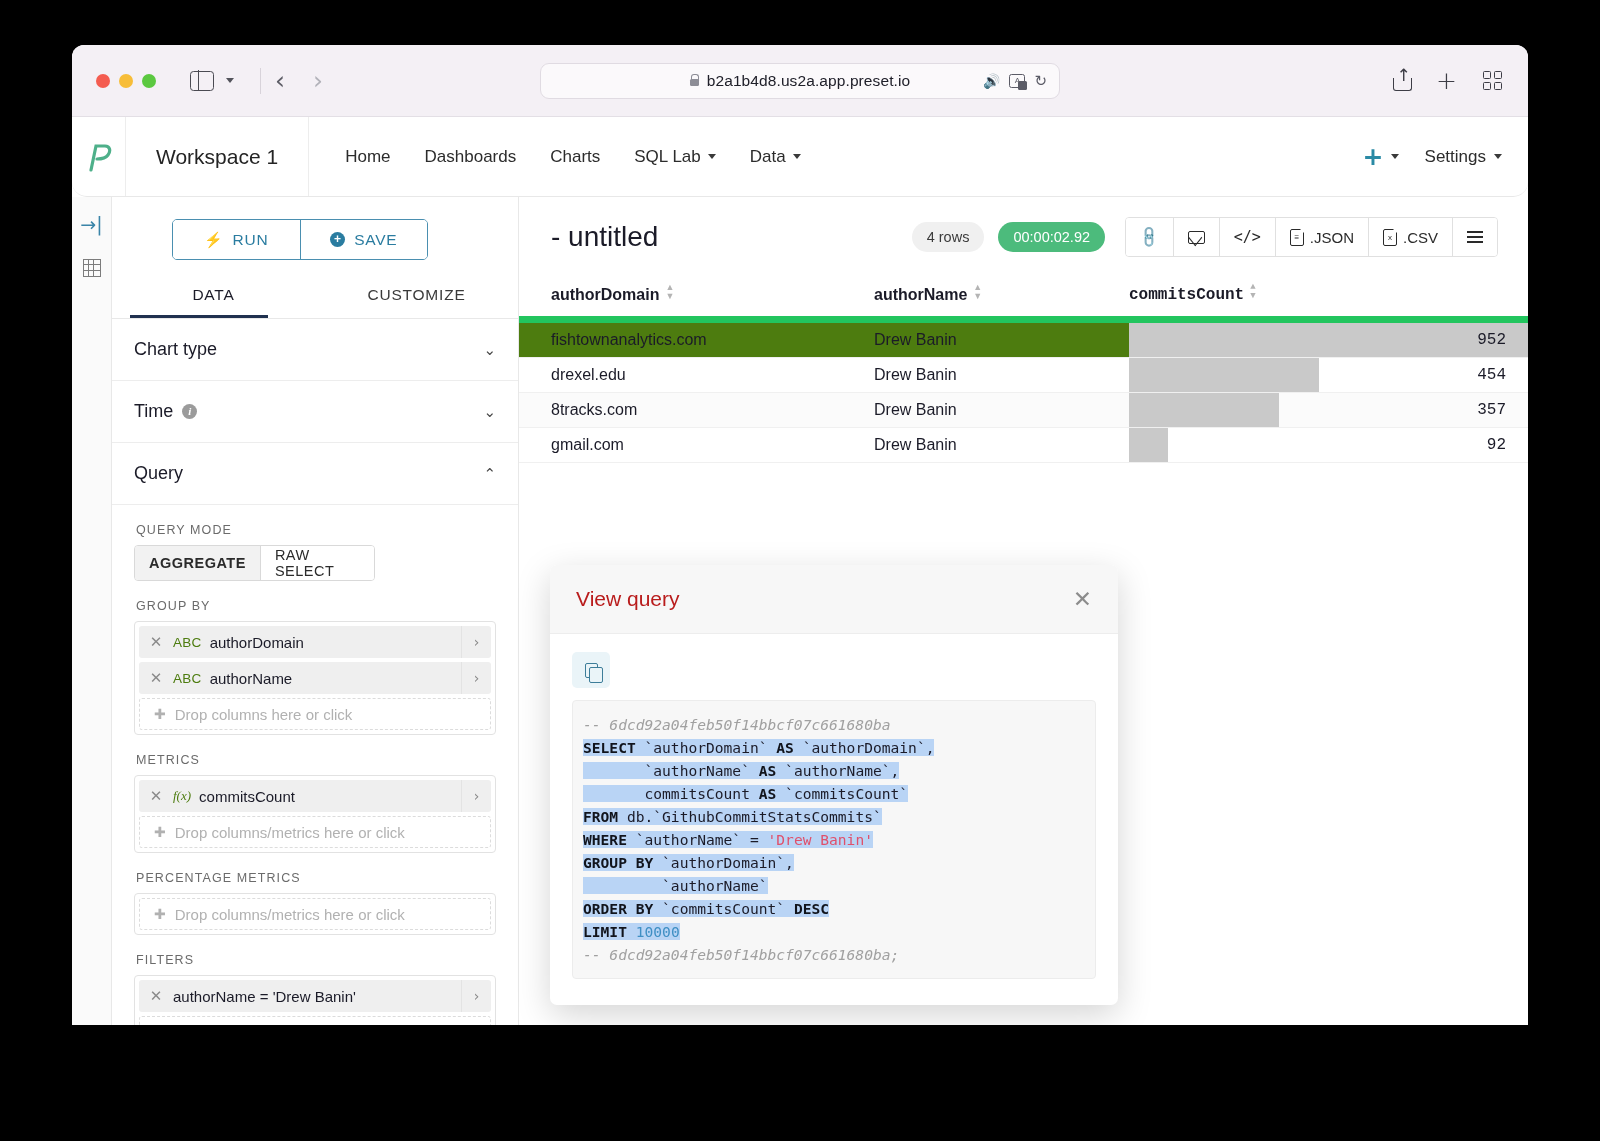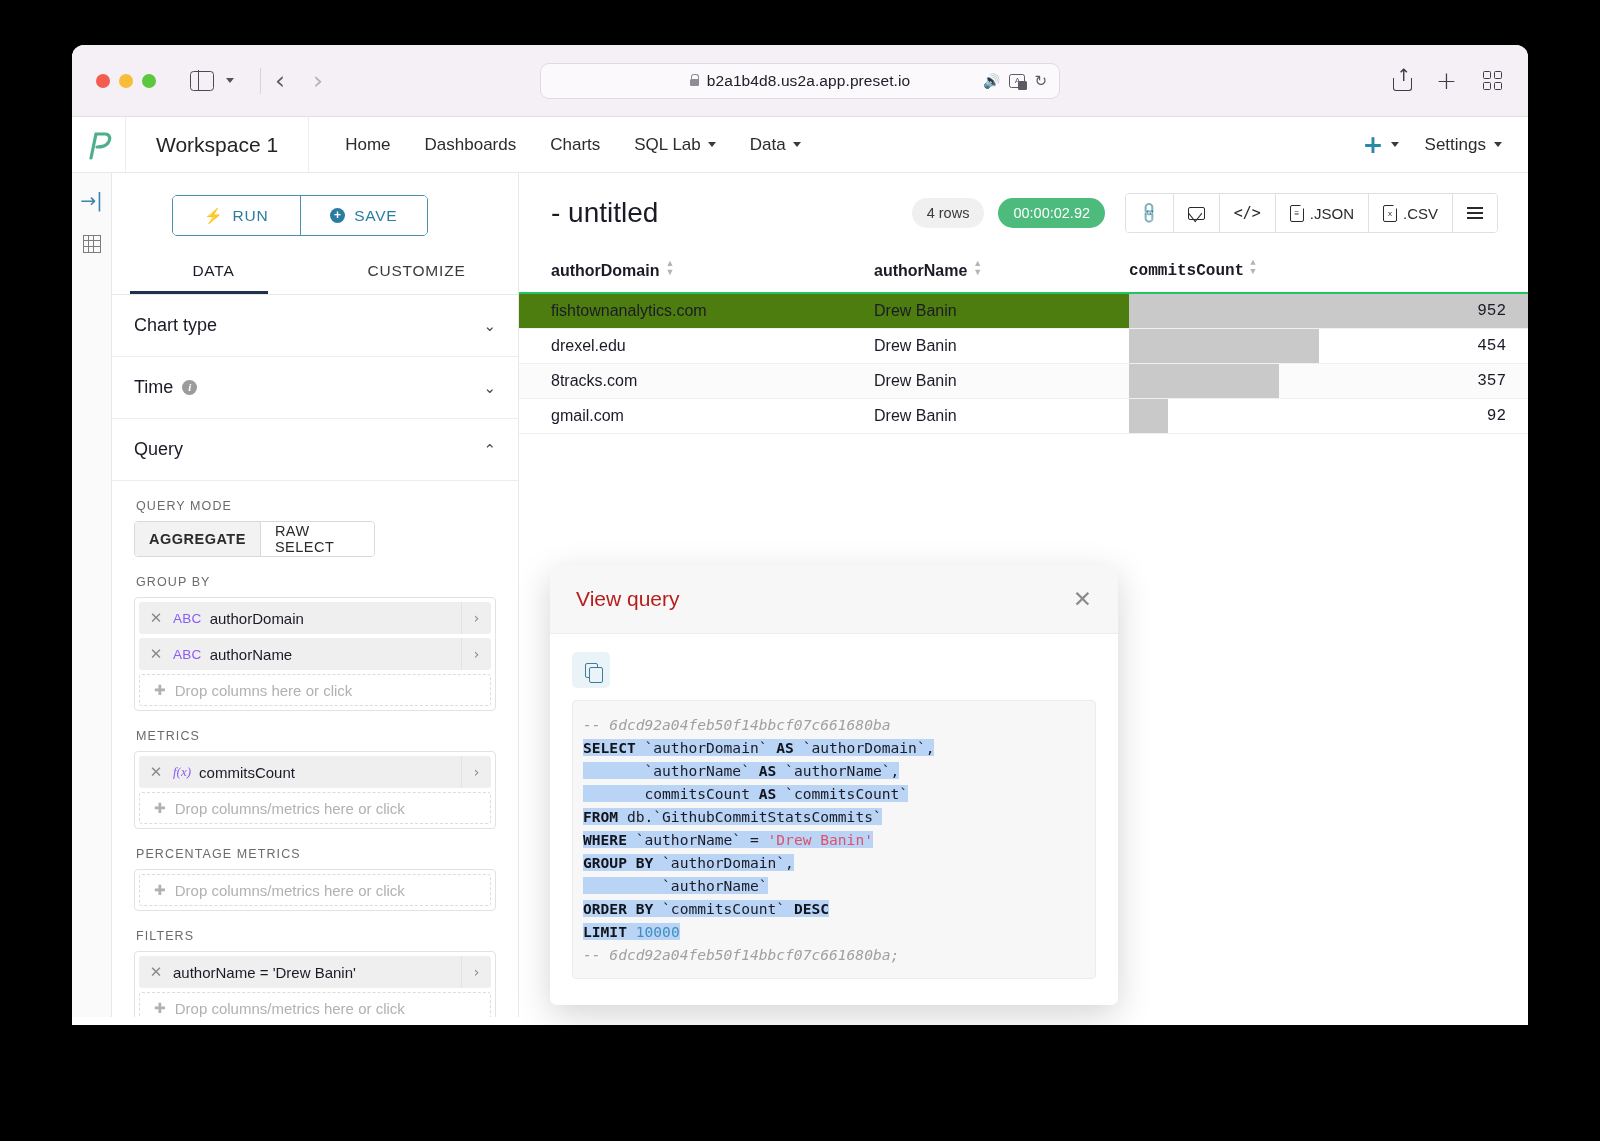--- a/index.html
+++ b/index.html
@@ -70,21 +70,21 @@
 
   .chrome-right { position: absolute; right: 26px; display: flex; align-items: center; gap: 26px; }
   .ic-share { width: 17px; height: 21px; position: relative; }
   .ic-share::before { content: ""; position: absolute; left: 0; bottom: 0; width: 17px; height: 12px; border: 1.7px solid #3d3d46; border-top: none; border-radius: 0 0 3px 3px; }
   .ic-share::after { content: "↑"; position: absolute; left: 3.5px; top: -5px; font-size: 17px; color: #3d3d46; font-family: "DejaVu Sans", sans-serif; }
   .ic-plus { font-size: 25px; color: #3d3d46; line-height: 1; font-weight: 300; font-family: "DejaVu Sans", sans-serif; }
   .ic-grid { display: grid; grid-template-columns: 8px 8px; grid-template-rows: 8px 8px; gap: 3px; }
   .ic-grid i { border: 1.6px solid #3d3d46; border-radius: 1.5px; display: block; }
 
   
-  .appnav { height: 56px; display: flex; align-items: stretch; border-bottom: 1px solid #e8e8e8; background: #fff; position: relative; }
+  .appnav { height: 80px; display: flex; align-items: stretch; border-bottom: 1px solid #e8e8e8; background: #fff; position: relative; border-radius: 15px; }
   .logo-cell { width: 54px; display: flex; align-items: center; justify-content: center; border-right: 1px solid #ededed; }
   .workspace { display: flex; align-items: center; padding: 0 30px; border-right: 1px solid #ededed; font-size: 21px; color: #242424; }
   .navlinks { display: flex; align-items: center; gap: 34px; padding-left: 36px; }
   .navlink { font-size: 17px; color: #2c2c2c; display: flex; align-items: center; gap: 7px; cursor: pointer; }
   .caret-dn { width: 0; height: 0; border-left: 4px solid transparent; border-right: 4px solid transparent; border-top: 5px solid #3a3a3a; }
   .nav-right { position: absolute; right: 26px; top: 0; bottom: 0; display: flex; align-items: center; gap: 26px; }
   .plus-teal { color: #2a8aa5; font-size: 25px; font-weight: bold; line-height: 1; font-family: "DejaVu Sans", sans-serif; }
   .settings-txt { font-size: 17px; color: #2c2c2c; display: flex; align-items: center; gap: 8px; }
 
   
@@ -121,21 +121,21 @@
   .fld-label.sp { margin-top: 18px; }
 
   .seg { display: flex; width: 241px; height: 36px; border: 1px solid #d9d9d9; border-radius: 4px; overflow: hidden; }
   .seg-btn { display: flex; align-items: center; justify-content: center; font-size: 14.5px; letter-spacing: .5px; color: #2b2b2b; cursor: pointer; background: #fff; padding: 0 14px; }
   .seg-btn.on { background: #f2f2f2; font-weight: bold; }
   .seg-btn + .seg-btn { border-left: 1px solid #d9d9d9; }
 
   .dropzone { border: 1px solid #e2e2e2; border-radius: 4px; padding: 4px; background: #fff; }
   .chip { display: flex; align-items: center; background: #efefef; border-radius: 3px; height: 32px; margin-bottom: 4px; cursor: pointer; }
   .chip-x { width: 34px; text-align: center; color: #8a8a8a; font-size: 15px; }
-  .chip-type { font-size: 13px; color: #8b5cf6; font-style: italic; font-family: "Liberation Serif", serif; margin-right: 8px; }
+  .chip-type { font-size: 13px; color: #4d7c0f; font-style: italic; font-family: "Liberation Serif", serif; margin-right: 8px; }
   .chip-type.abc { font-style: normal; font-family: "Liberation Sans", sans-serif; font-size: 13.5px; letter-spacing: .3px; }
   .chip-label { font-size: 15px; color: #1b1b28; flex: 1; }
   .chip-chev { width: 30px; text-align: center; color: #8a8a8a; font-size: 14px; border-left: 1px solid #e3e3e3; height: 100%; line-height: 32px; font-family: "DejaVu Sans", sans-serif; }
   .dropline { display: flex; align-items: center; gap: 9px; height: 32px; border: 1px dashed #dcdcdc; border-radius: 3px; padding-left: 14px; color: #b1b1b1; font-size: 15px; }
   .dropline .pl { font-size: 14px; }
 
   
   .results { flex: 1; background: #fff; position: relative; overflow: hidden; }
   .res-head { display: flex; align-items: center; padding: 20px 30px 0 32px; }
   .res-title { font-size: 28px; color: #1b1b28; font-weight: 400; }
@@ -148,21 +148,21 @@
   .ic-link { font-size: 15px; color: #2a2a2a; display: inline-block; transform: rotate(-45deg); }
   .ic-mail { width: 17px; height: 13px; border: 1.5px solid #2a2a2a; border-radius: 2px; position: relative; }
   .ic-mail::after { content: ""; position: absolute; left: 1px; top: 0px; width: 9.5px; height: 9.5px; border-right: 1.5px solid #2a2a2a; border-bottom: 1.5px solid #2a2a2a; transform: rotate(45deg) skew(6deg,6deg); transform-origin: center; }
   .ic-code { font-size: 15px; color: #2a2a2a; font-family: "DejaVu Sans Mono", monospace; }
   .ic-file { width: 14px; height: 17px; border: 1.4px solid #2a2a2a; border-radius: 2px; position: relative; font-size: 8px; color: #2a2a2a; text-align: center; line-height: 16px; }
   .ic-file::before { content: ""; position: absolute; right: -1.4px; top: -1.4px; border-left: 5px solid transparent; border-top: 5px solid #fff; }
   .ic-ham { display: flex; flex-direction: column; gap: 3px; }
   .ic-ham i { width: 16px; height: 1.7px; background: #2a2a2a; display: block; }
 
   table.res { width: 100%; border-collapse: collapse; margin-top: 18px; table-layout: fixed; }
-  table.res th { text-align: left; font-size: 16px; color: #1b1b28; padding: 8px 0 12px 0; font-weight: bold; border-bottom: 2px solid #22c55e; }
+  table.res th { text-align: left; font-size: 16px; color: #1b1b28; padding: 8px 0 12px 0; font-weight: bold; border-bottom: 7px solid #22c55e; }
   table.res th .sortic { display: inline-block; margin-left: 6px; color: #b4b4b4; font-size: 9px; line-height: 9px; vertical-align: 1px; }
   table.res td { font-size: 16px; color: #1b1b28; height: 34px; border-bottom: 1px solid #f0f0f0; }
   .col-dom { width: 355px; padding-left: 32px !important; }
   .col-name { width: 255px; margin-left: 19px; }
   .col-cnt { text-align: right; padding-right: 22px !important; position: relative; font-family: Liberation Mono, monospace; }
   tr.r0 td { background: #4d7c0f; }
   tr.r2 td { background: #fbfbfb; }
   .barcell { position: relative; padding: 0 !important; }
   .barcell .bar { position: absolute; left: 0; top: 0; bottom: 0; background: #c9c9c9; }
   .barcell .num { position: relative; text-align: right; padding-right: 22px; line-height: 34px; }

